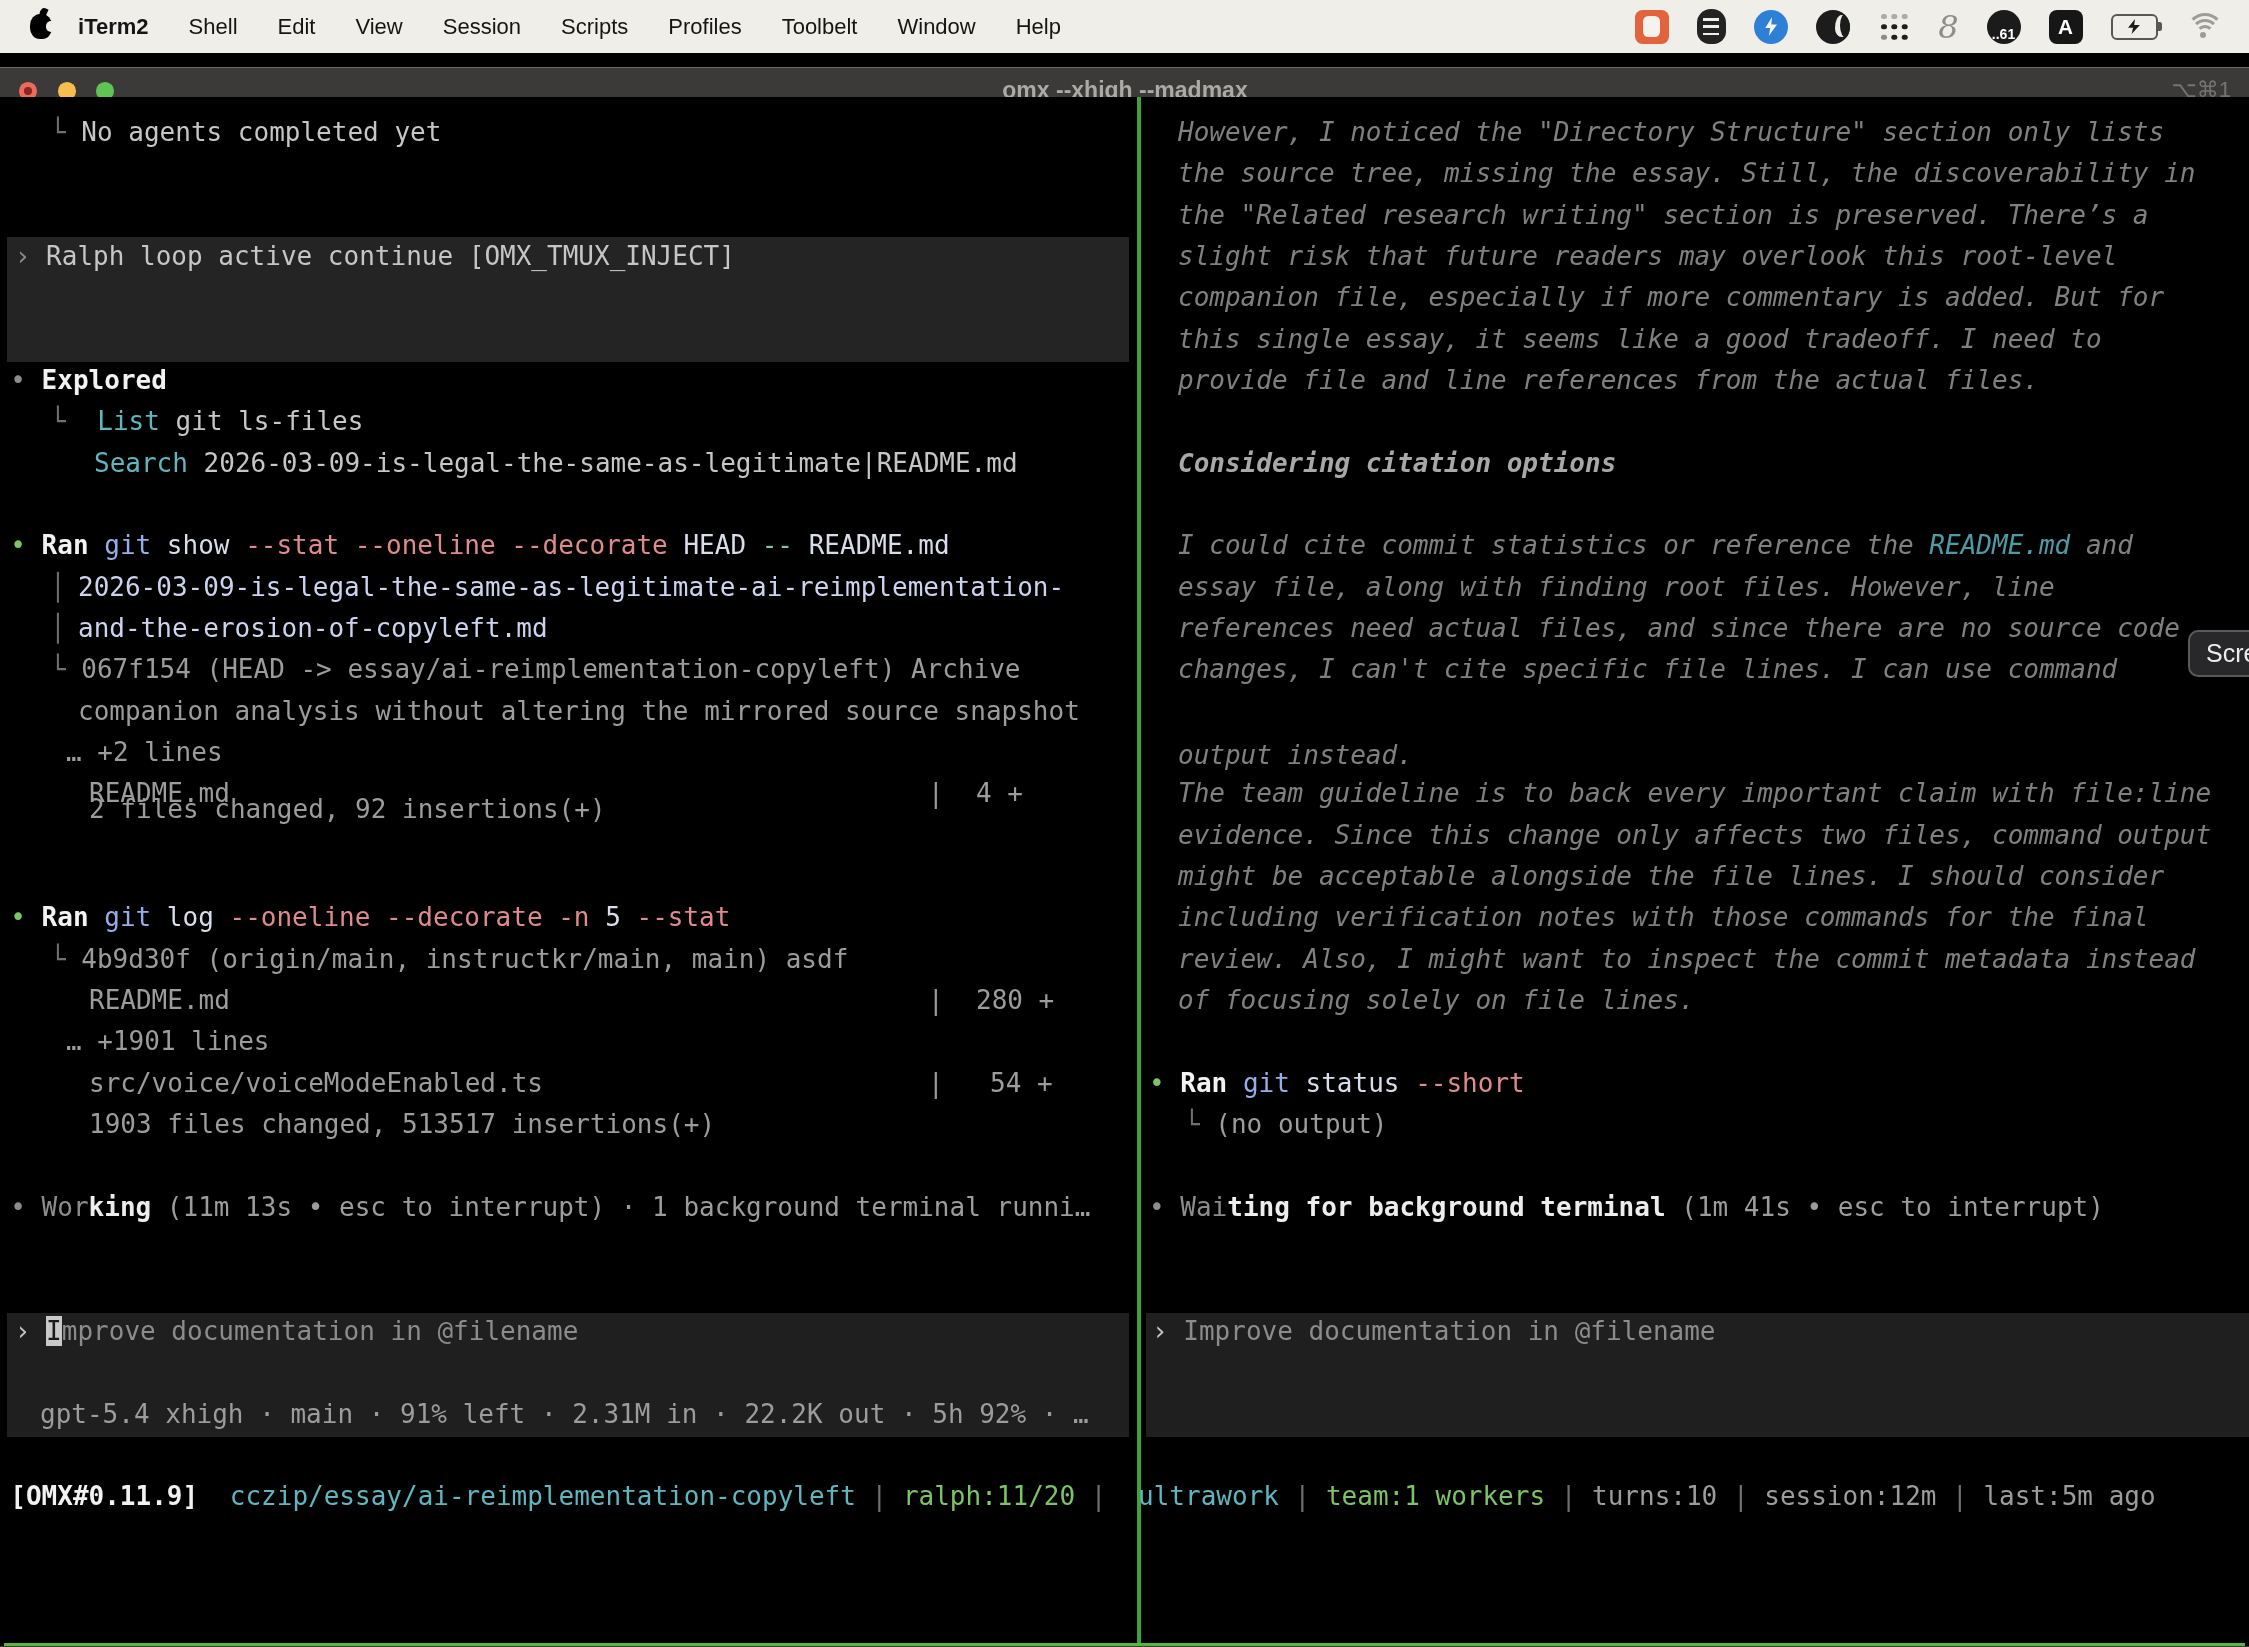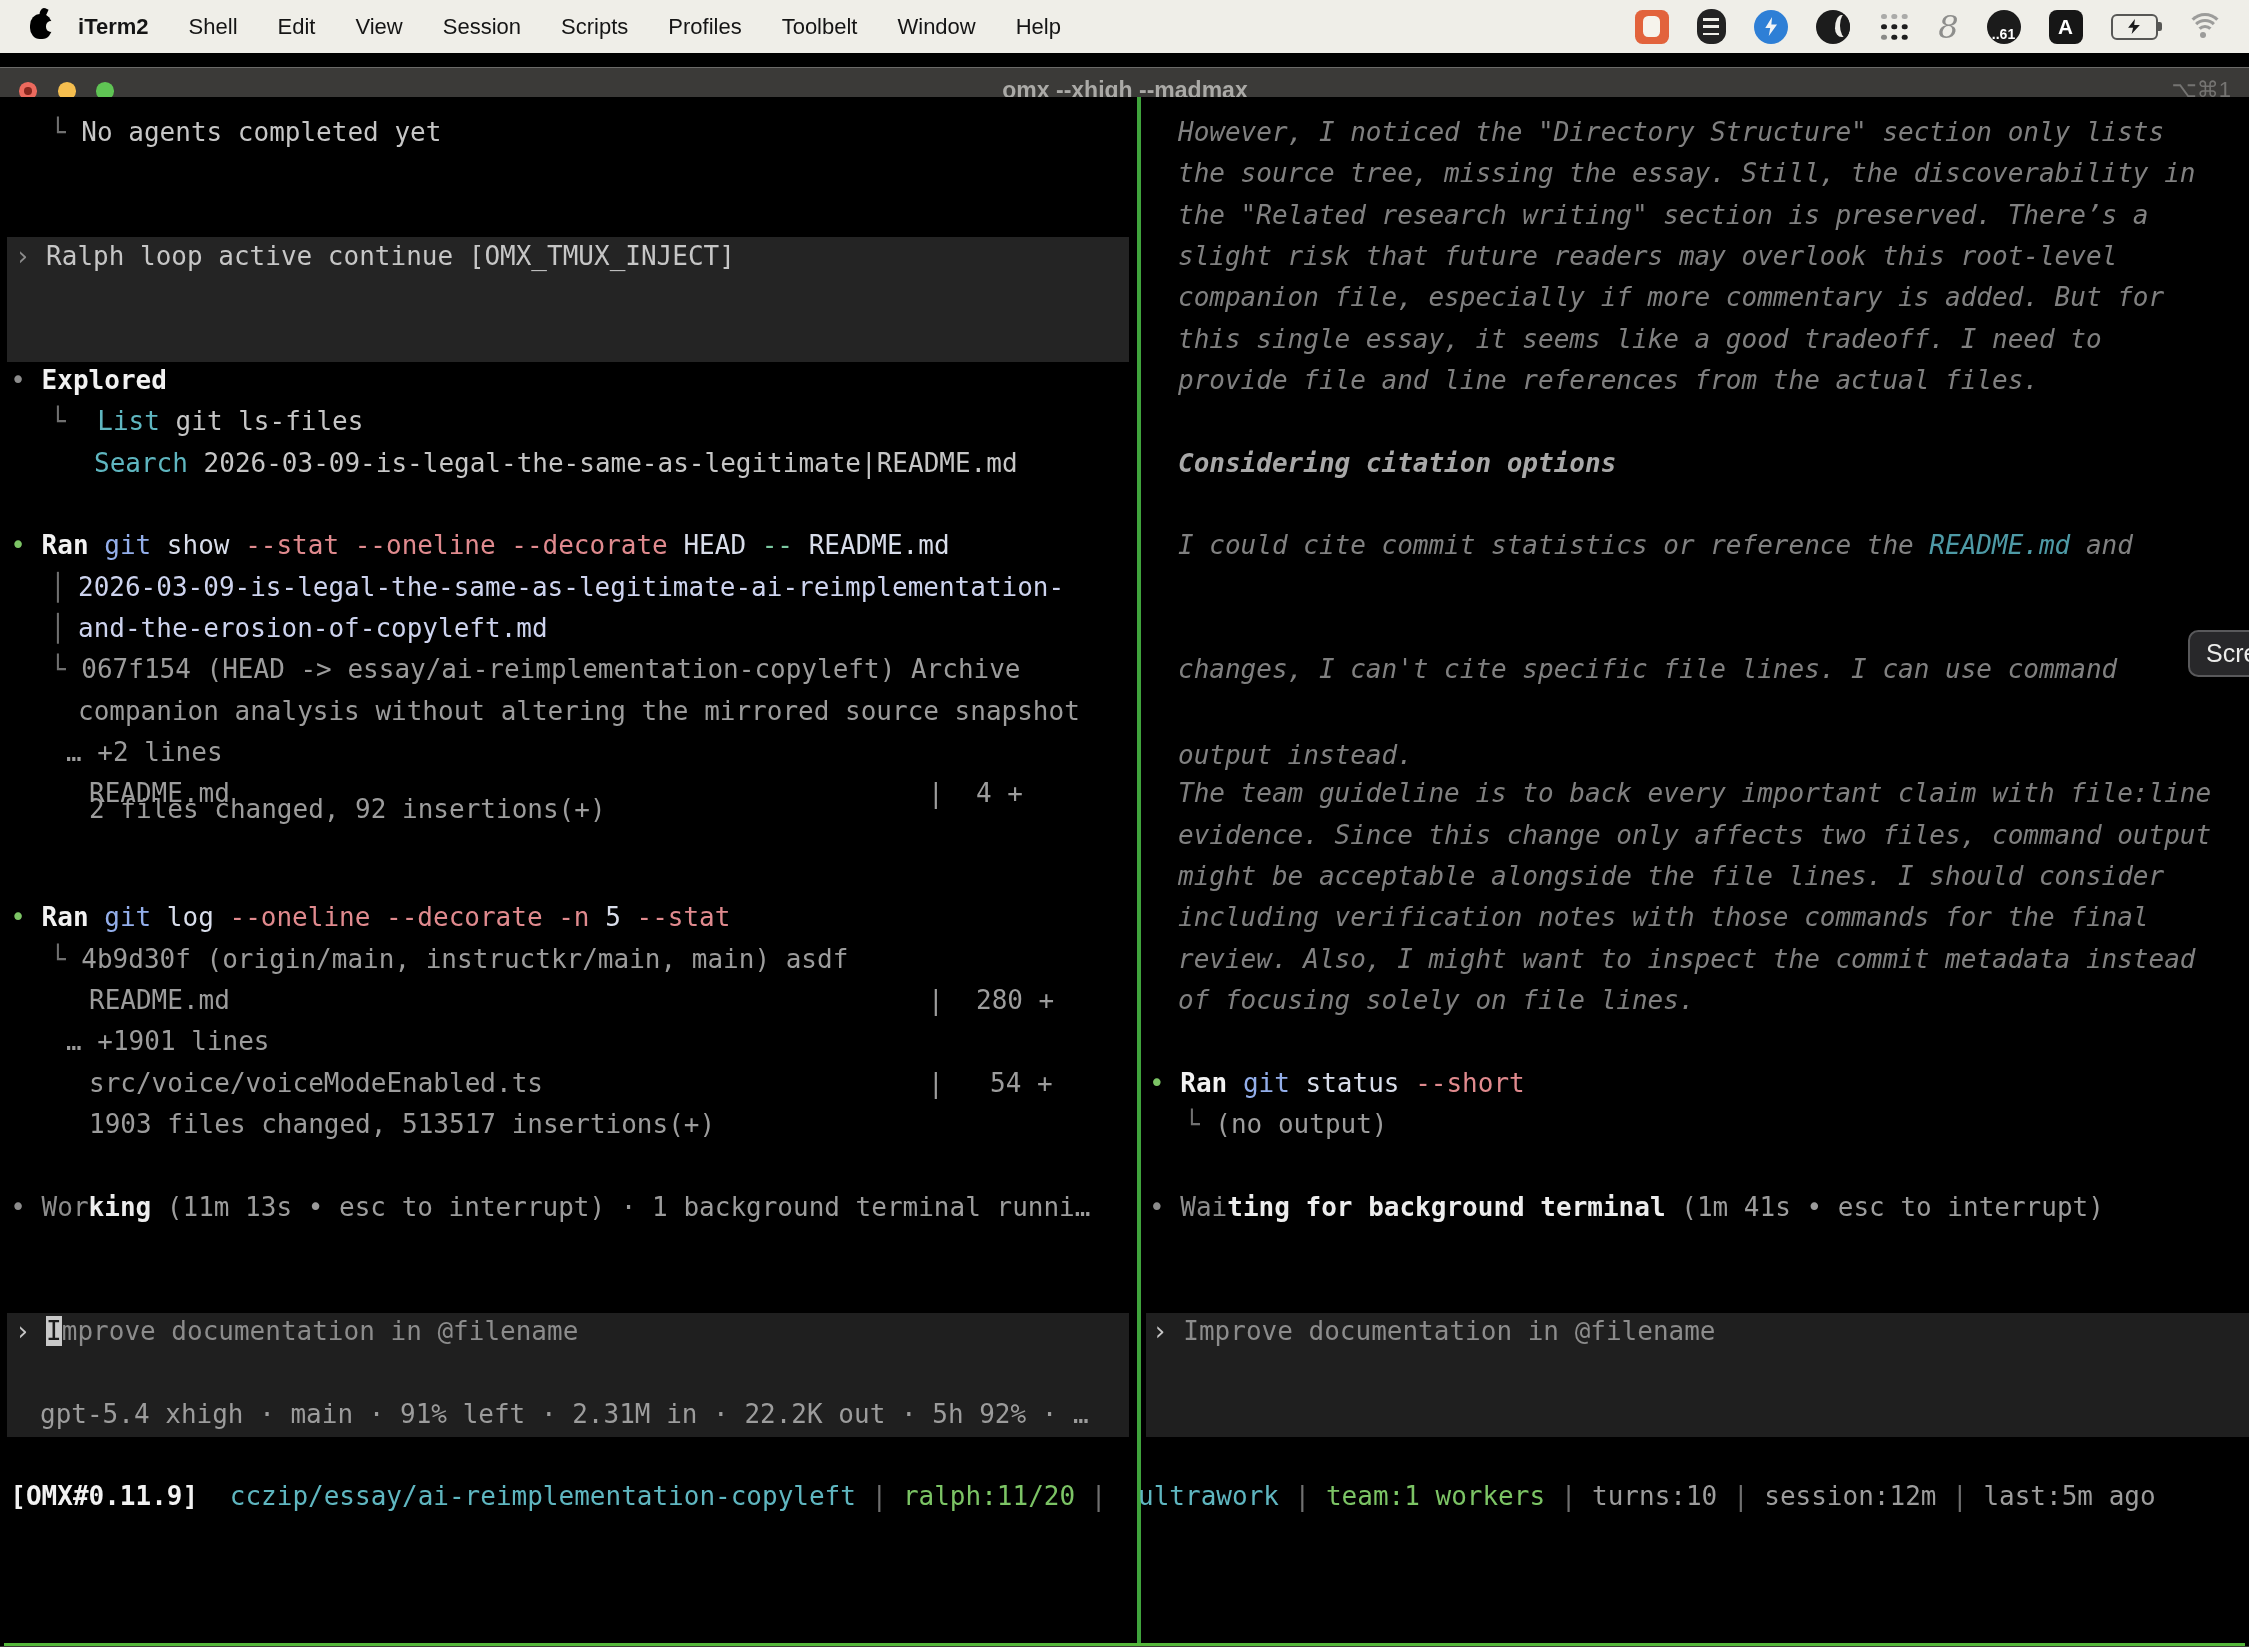--- a/index.html
+++ b/index.html
@@ -181,20 +181,22 @@
         <div class="tl" style="left: 10.3px; top: 1423px;"><span class="s-b">[OMX#0.11.9]</span><span class="s-cy"> cczip/essay/ai-reimplementation-copyleft</span><span class="s-guide"> | </span><span class="s-gb">ralph:11/20</span><span class="s-guide"> | </span><span class="s-cy">ultrawork</span><span class="s-guide"> | </span><span class="s-gb">team:1 workers</span><span class="s-guide"> | </span><span class="s-g">turns:10</span><span class="s-guide"> | </span><span class="s-g">session:12m</span><span class="s-guide"> | </span><span class="s-g">last:5m ago</span></div>
         <div class="tl" style="left: 1178px; top: 59px;"><span class="s-it">However, I noticed the "Directory Structure" section only lists</span></div>
         <div class="tl" style="left: 1178px; top: 100px;"><span class="s-it">the source tree, missing the essay. Still, the discoverability in</span></div>
         <div class="tl" style="left: 1178px; top: 142px;"><span class="s-it">the "Related research writing" section is preserved. There’s a</span></div>
         <div class="tl" style="left: 1178px; top: 183px;"><span class="s-it">slight risk that future readers may overlook this root-level</span></div>
         <div class="tl" style="left: 1178px; top: 224px;"><span class="s-it">companion file, especially if more commentary is added. But for</span></div>
         <div class="tl" style="left: 1178px; top: 266px;"><span class="s-it">this single essay, it seems like a good tradeoff. I need to</span></div>
         <div class="tl" style="left: 1178px; top: 307px;"><span class="s-it">provide file and line references from the actual files.</span></div>
         <div class="tl" style="left: 1178px; top: 390px;"><span class="s-ith">Considering citation options</span></div>
         <div class="tl" style="left: 1178px; top: 472px;"><span class="s-it">I could cite commit statistics or reference the </span><span class="s-link">README.md</span><span class="s-it"> and</span></div>
+        <div class="tl" style="left: 1178px; top: 514px;"><span class="s-it">essay file, along with finding root files. However, line</span></div>
+        <div class="tl" style="left: 1178px; top: 555px;"><span class="s-it">references need actual files, and since there are no source code</span></div>
         <div class="tl" style="left: 1178px; top: 596px;"><span class="s-it">changes, I can't cite specific file lines. I can use command</span></div>
         <div class="tl" style="left: 1178px; top: 638px; margin-top: 44px;"><span class="s-it">output instead.</span></div>
         <div class="tl" style="left: 1178px; top: 720px;"><span class="s-it">The team guideline is to back every important claim with file:line</span></div>
         <div class="tl" style="left: 1178px; top: 762px;"><span class="s-it">evidence. Since this change only affects two files, command output</span></div>
         <div class="tl" style="left: 1178px; top: 803px; text-align: center;"><span class="s-it">might be acceptable alongside the file lines. I should consider</span></div>
         <div class="tl" style="left: 1178px; top: 844px;"><span class="s-it">including verification notes with those commands for the final</span></div>
         <div class="tl" style="left: 1178px; top: 886px;"><span class="s-it">review. Also, I might want to inspect the commit metadata instead</span></div>
         <div class="tl" style="left: 1178px; top: 927px;"><span class="s-it">of focusing solely on file lines.</span></div>
         <div class="tl" style="left: 1149px; top: 1010px;"><span class="s-gb">• </span><span class="s-b">Ran</span><span class="s-pale"> </span><span class="s-blu">git</span><span class="s-pale"> status</span><span class="s-pink"> --short</span></div>
         <div class="tl" style="left: 1184px; top: 1051px;"><span class="s-guide">└ </span><span class="s-g">(no output)</span></div>

